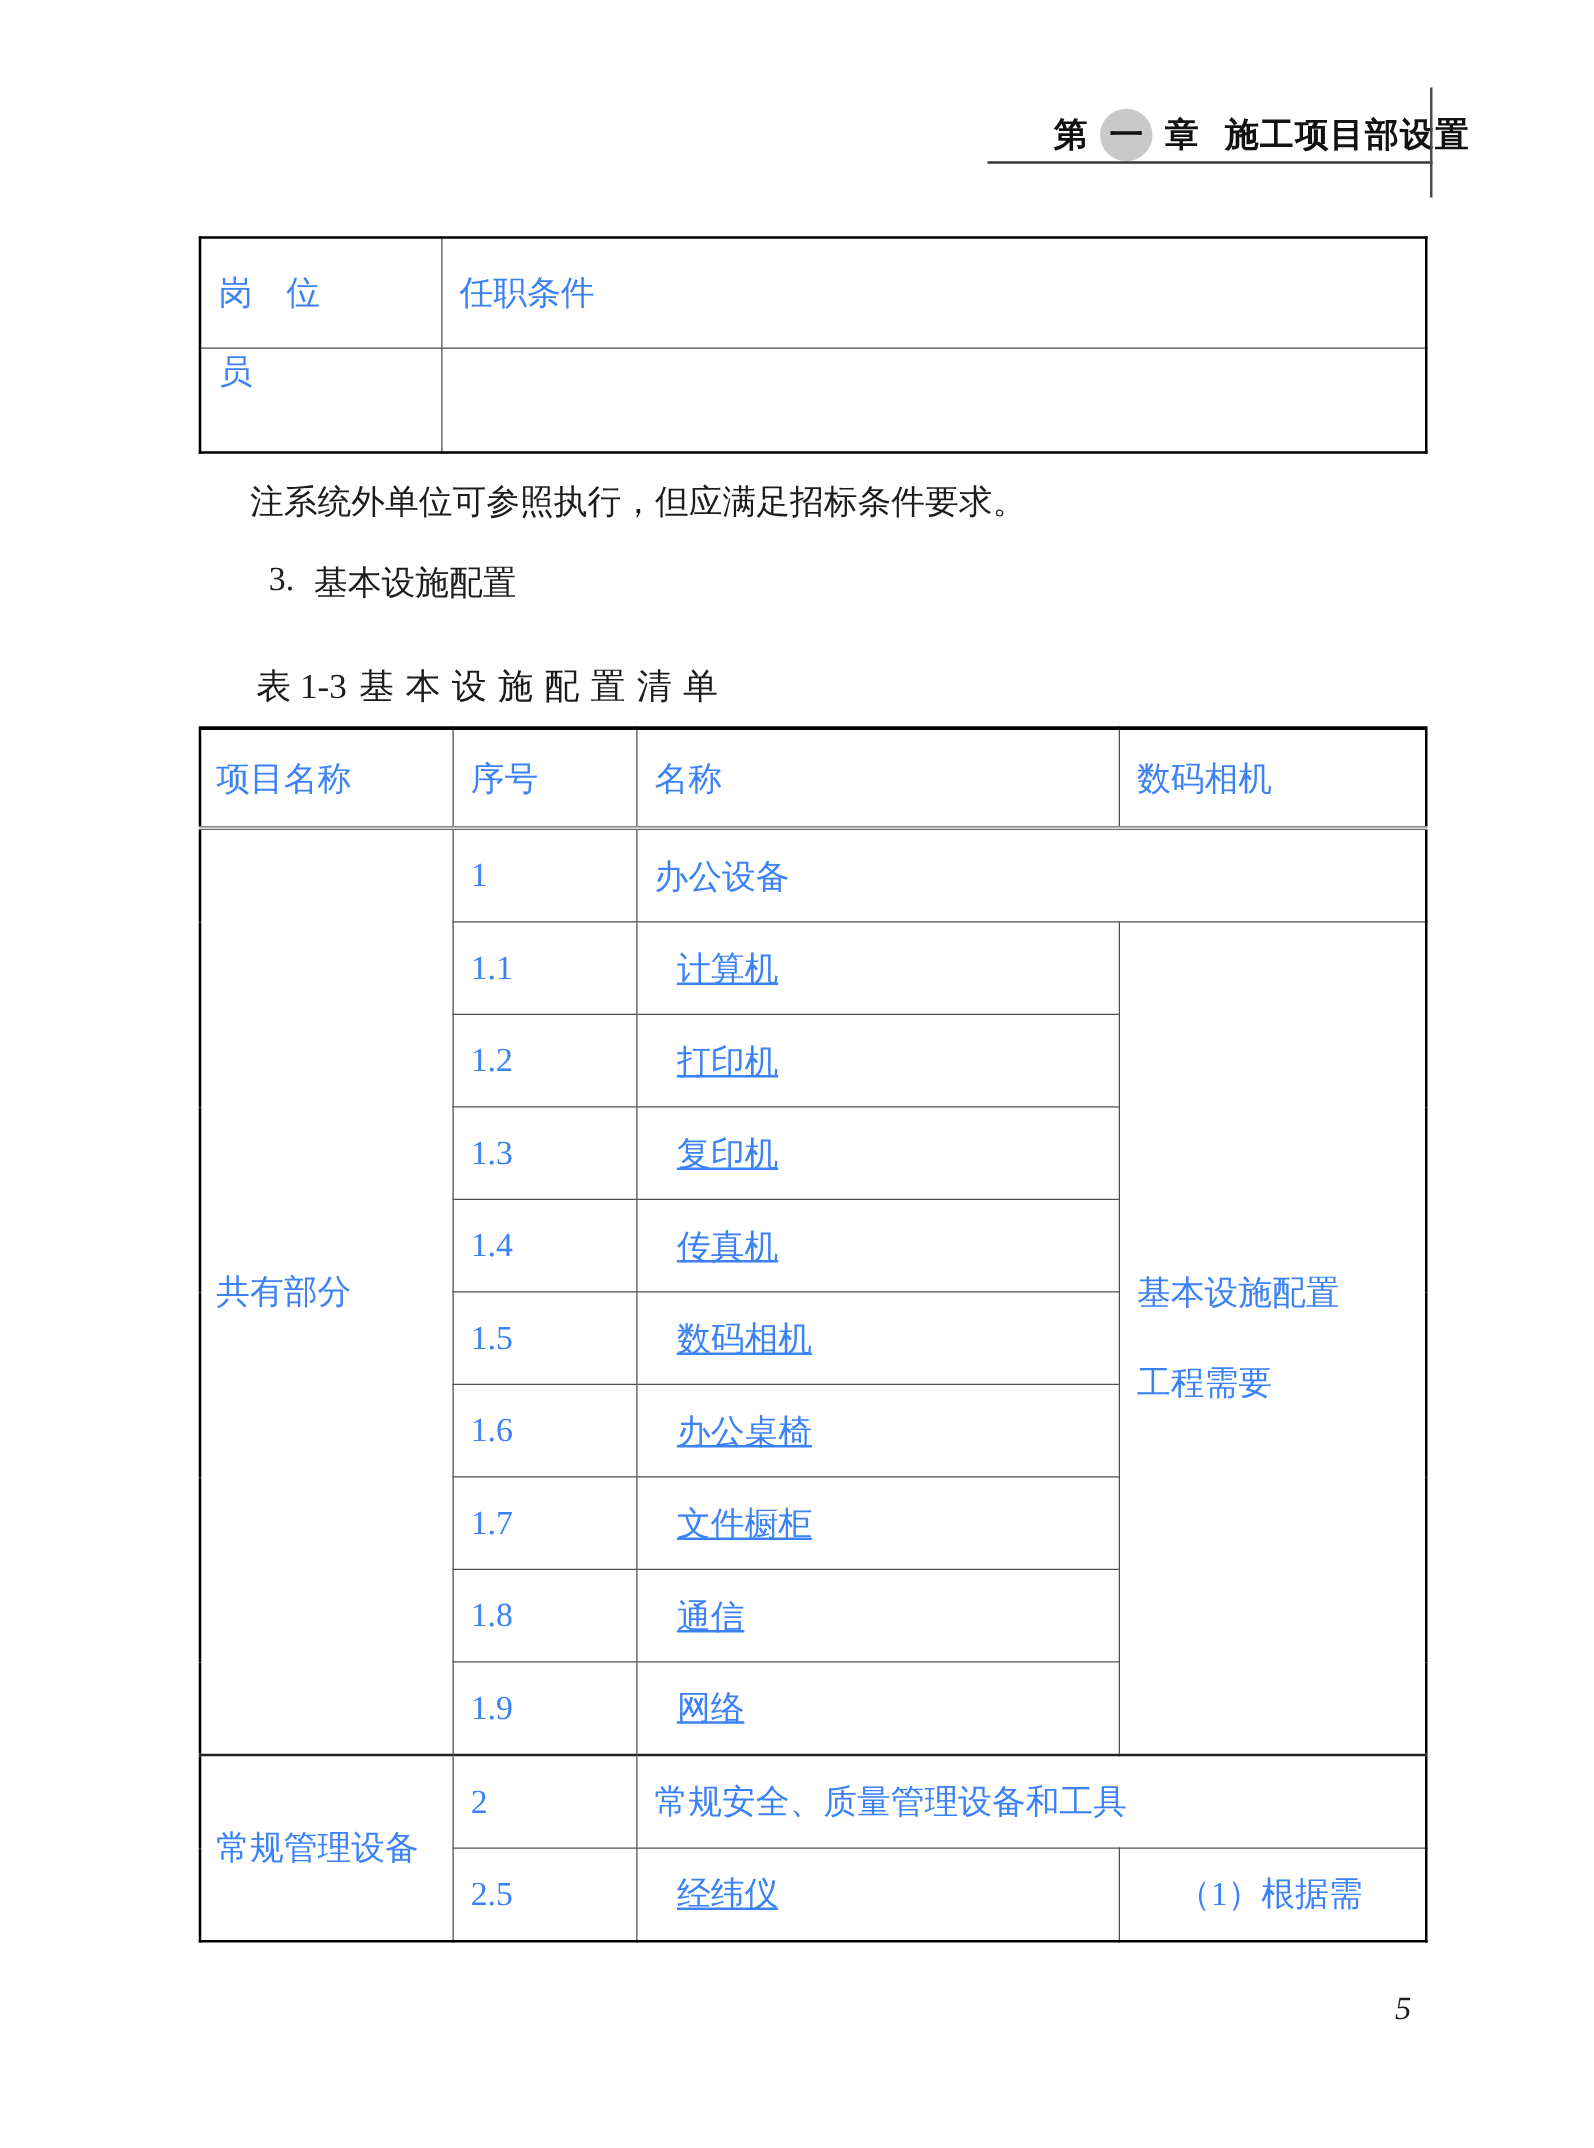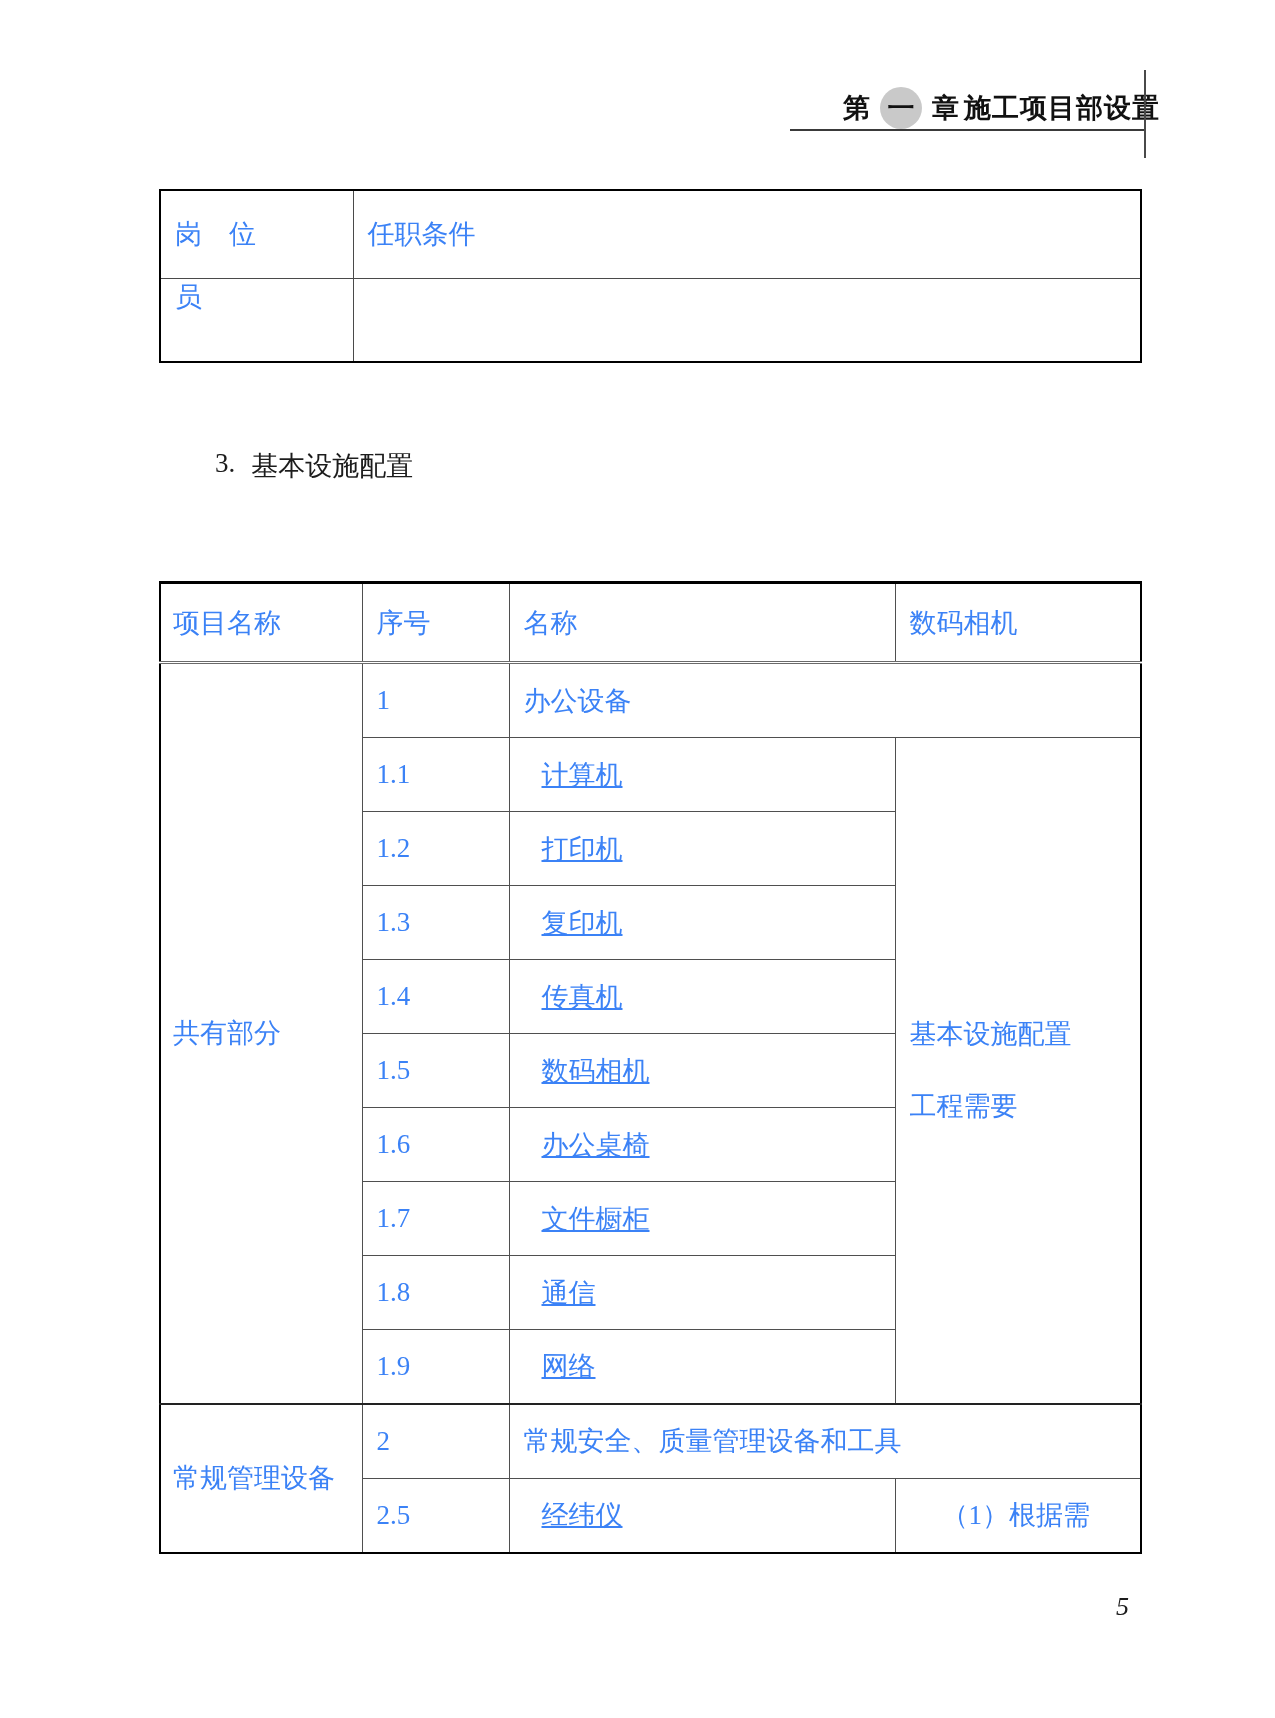--- a/index.html
+++ b/index.html
@@ -10,21 +10,21 @@
   
   .chapter-header{
     position:absolute;left:838px;top:84px;height:48px;
     display:flex;align-items:center;font-weight:bold;font-size:27px;color:#111;
   }
   .chapter-char{margin:0 5px;}
   .chapter-circle{
     display:inline-block;width:42px;height:42px;border-radius:50%;
     background:#c9c9c9;text-align:center;line-height:42px;margin:0 5px;
   }
-  .chapter-title{letter-spacing:1px;}
+  .chapter-title{margin-left:16px;letter-spacing:1px;}
   .header-rule{position:absolute;left:790px;top:129px;width:356px;height:2px;background:#3a3a3a;}
   .header-vrule{position:absolute;left:1144px;top:70px;width:2px;height:88px;background:#4a4a4a;}
   
   table{border-collapse:collapse;table-layout:fixed;}
   td{vertical-align:middle;font-size:27px;color:#3b82f6;overflow:hidden;}
   .top-table{position:absolute;left:159px;top:189px;width:981px;border:2px solid #000;}
   .top-table td{border:1px solid #4a4a4a;padding:0 0 0 14px;}
   .top-table .r1{height:88px;}
   .top-table .r2{height:84px;}
   .cell-top{vertical-align:top;padding-top:14px;}
@@ -73,26 +73,31 @@
       <td>岗　位</td>
       <td>任职条件</td>
     </tr>
     <tr class="r2">
       <td class="cell-top">员</td>
       <td></td>
     </tr>
   </tbody>
     </table>
 
+  <div class="note-text">注系统外单位可参照执行，但应满足招标条件要求。</div>
 
   <div class="section-heading">
     <span class="section-number">3.</span>
     <span>基本设施配置</span>
   </div>
 
+  <div class="table-caption">
+    <span class="caption-label">表 1-3</span>
+    <span class="caption-title">基本设施配置清单</span>
+  </div>
 
   <table class="main-table">
     <colgroup>
       <col style="width:202px">
         <col style="width:147px">
         <col style="width:386px">
         <col style="width:246px">
     </colgroup>
     <tbody>
         <tr class="hdr">

